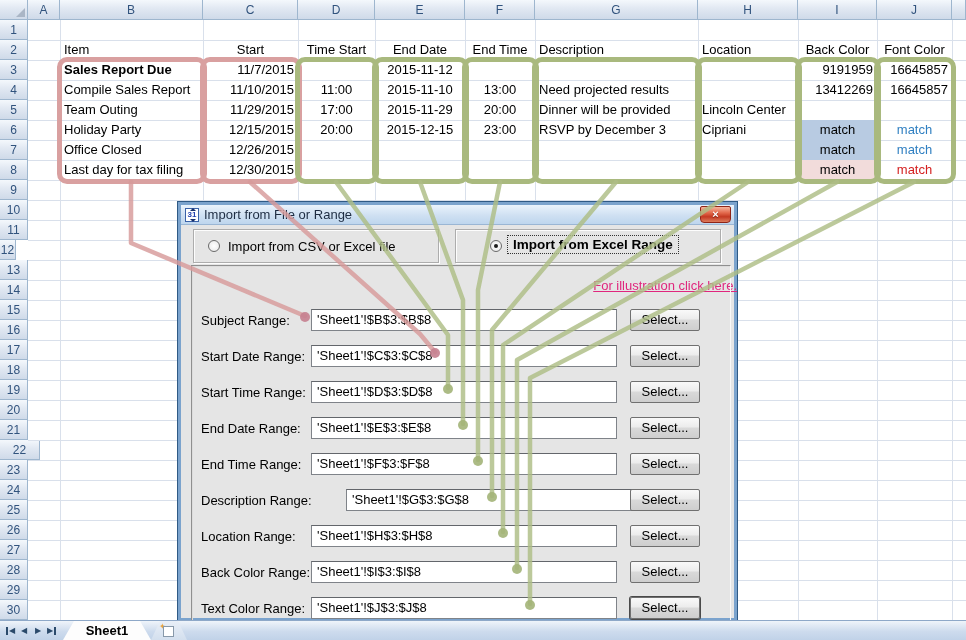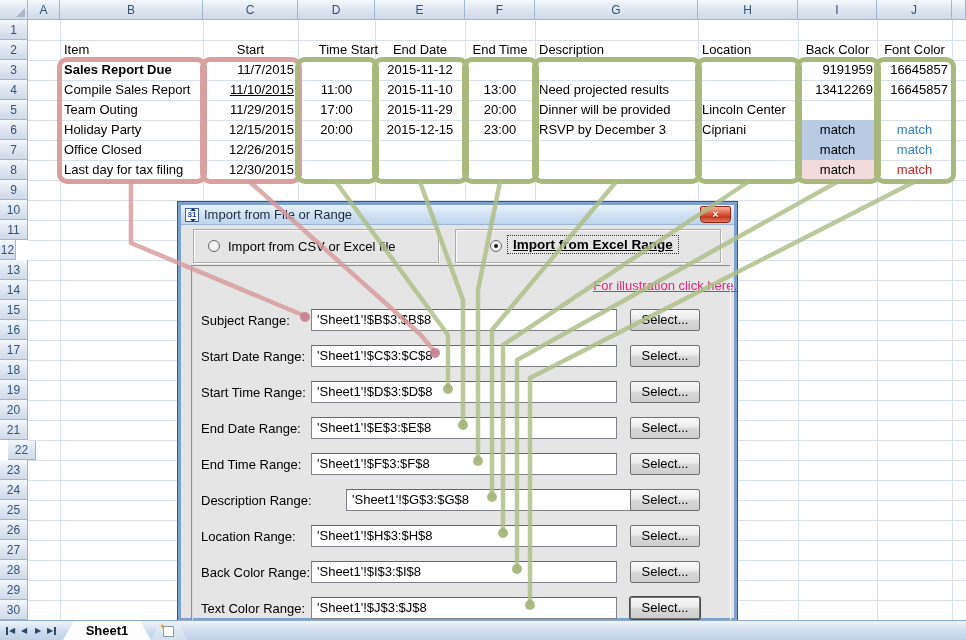--- a/index.html
+++ b/index.html
@@ -39,21 +39,21 @@
     background:linear-gradient(#f6b49c,#e2674a 40%,#c43a22 65%,#dd7b5c);
     border:1px solid #8f2417; border-radius:2px 2px 4px 4px; color:#fff; font-weight:bold;
     font-size:11px; line-height:15px; text-align:center; text-shadow:0 1px 1px #7c1d10; cursor:pointer; }
   .etched { position:absolute; border:1px solid #adadad;
     box-shadow:1px 1px 0 #fdfdfd, inset 1px 1px 0 #fdfdfd; }
   .radio { position:absolute; width:12px; height:12px; border-radius:50%;
     border:1px solid #6a6a6a; background:radial-gradient(#fff,#e6e6e6); }
   .radio.sel::after { content:""; position:absolute; left:3px; top:3px; width:4px; height:4px;
     border-radius:50%; background:#1c1c1c; }
   .radiolabel { position:absolute; color:#000; white-space:nowrap; }
-  .radiolabel.focus { font-weight:bold; font-size:13.5px; outline:1px dotted #333; padding:1px 5px;text-decoration:underline; }
+  .radiolabel.focus { font-weight:bold; font-size:13.5px; outline:1px dotted #333; padding:1px 5px; }
   #link { position:absolute; left:330px; top:73px; width:226px; text-align:right;
     text-decoration:underline; cursor:pointer; }
   #fieldsframe { position:absolute; left:10px; top:60px; width:540px; height:356px;
     border:1px solid; border-color:#8f8f8f #f8f8f8 #f8f8f8 #8f8f8f;
     box-shadow:inset 1px 1px 0 #dcdcdc; }
   .flabel { position:absolute; left:20px; width:112px; white-space:nowrap; color:#000; }
   .ffield { position:absolute; left:130px; width:306px; height:22px; background:#fff;
     border:1px solid #7f8389; border-top-color:#63666b; padding:2px 0 0 5px; white-space:nowrap; }
   .fbtn { position:absolute; left:449px; width:70px; height:22px; text-align:center; padding-top:2px;
     background:linear-gradient(#f9f9f9,#ececec 45%,#d9d9d9 50%,#cecece);
@@ -113,21 +113,21 @@
       <div class="rowhdr" style="left: 0px; top: 240px; width: 16px; height: 20px;">12</div>
       <div class="rowhdr" style="left: 0px; top: 260px; width: 28px; height: 20px;">13</div>
       <div class="rowhdr" style="left: 0px; top: 280px; width: 28px; height: 20px;">14</div>
       <div class="rowhdr" style="left: 0px; top: 300px; width: 28px; height: 20px;">15</div>
       <div class="rowhdr" style="left: 0px; top: 320px; width: 28px; height: 20px;">16</div>
       <div class="rowhdr" style="left: 0px; top: 340px; width: 28px; height: 20px;">17</div>
       <div class="rowhdr" style="left: 0px; top: 360px; width: 28px; height: 20px;">18</div>
       <div class="rowhdr" style="left: 0px; top: 380px; width: 28px; height: 20px;">19</div>
       <div class="rowhdr" style="left: 0px; top: 400px; width: 28px; height: 20px;">20</div>
       <div class="rowhdr" style="left: 0px; top: 420px; width: 28px; height: 20px;">21</div>
-      <div class="rowhdr" style="left: 8px; top: 440px; width: 28px; height: 20px;">22</div>
+      <div class="rowhdr" style="left: 0px; top: 440px; width: 40px; height: 20px;">22</div>
       <div class="rowhdr" style="left: 0px; top: 460px; width: 28px; height: 20px;">23</div>
       <div class="rowhdr" style="left: 0px; top: 480px; width: 28px; height: 20px;">24</div>
       <div class="rowhdr" style="left: 0px; top: 500px; width: 28px; height: 20px;">25</div>
       <div class="rowhdr" style="left: 0px; top: 520px; width: 28px; height: 20px;">26</div>
       <div class="rowhdr" style="left: 0px; top: 540px; width: 28px; height: 20px;">27</div>
       <div class="rowhdr" style="left: 0px; top: 560px; width: 28px; height: 20px;">28</div>
       <div class="rowhdr" style="left: 0px; top: 580px; width: 28px; height: 20px;">29</div>
       <div class="rowhdr" style="left: 0px; top: 600px; width: 28px; height: 20px;">30</div>
       <div class="gl-v" style="left: 60px;"></div>
       <div class="gl-v" style="left: 203px;"></div>
@@ -163,34 +163,34 @@
       <div class="gl-h" style="top: 460px;"></div>
       <div class="gl-h" style="top: 480px;"></div>
       <div class="gl-h" style="top: 500px;"></div>
       <div class="gl-h" style="top: 520px;"></div>
       <div class="gl-h" style="top: 540px;"></div>
       <div class="gl-h" style="top: 560px;"></div>
       <div class="gl-h" style="top: 580px;"></div>
       <div class="gl-h" style="top: 600px;"></div>
       <div class="cell" style="left: 60px; top: 40px; width: 143px; text-align: left;">Item</div>
       <div class="cell" style="left: 203px; top: 40px; width: 95px; text-align: center;">Start</div>
-      <div class="cell" style="left: 310px; top: 40px; width: 77px; text-align: center;">Time Start</div>
+      <div class="cell" style="left: 298px; top: 40px; width: 77px; text-align: center;">Time Start</div>
       <div class="cell" style="left: 375px; top: 40px; width: 90px; text-align: center;">End Date</div>
       <div class="cell" style="left: 465px; top: 40px; width: 70px; text-align: center;">End Time</div>
       <div class="cell" style="left: 535px; top: 40px; width: 163px; text-align: left;">Description</div>
       <div class="cell" style="left: 698px; top: 40px; width: 100px; text-align: left;">Location</div>
       <div class="cell" style="left: 798px; top: 40px; width: 79px; text-align: center;">Back Color</div>
       <div class="cell" style="left: 877px; top: 40px; width: 75px; text-align: center;">Font Color</div>
       <div class="cell" style="left: 60px; top: 60px; width: 143px; text-align: left; font-weight: bold;">Sales Report Due</div>
       <div class="cell" style="left: 203px; top: 60px; width: 95px; text-align: right;">11/7/2015</div>
       <div class="cell" style="left: 375px; top: 60px; width: 90px; text-align: center;">2015-11-12</div>
       <div class="cell" style="left: 798px; top: 60px; width: 79px; text-align: right;">9191959</div>
       <div class="cell" style="left: 877px; top: 60px; width: 75px; text-align: right;">16645857</div>
       <div class="cell" style="left: 60px; top: 80px; width: 143px; text-align: left;">Compile Sales Report</div>
-      <div class="cell" style="left: 203px; top: 80px; width: 95px; text-align: right; text-decoration: underline;">11/10/2015</div>
+      <div class="cell" style="left: 203px; top: 80px; width: 95px; text-align: right;">11/10/2015</div>
       <div class="cell" style="left: 298px; top: 80px; width: 77px; text-align: center;">11:00</div>
       <div class="cell" style="left: 375px; top: 80px; width: 90px; text-align: center;">2015-11-10</div>
       <div class="cell" style="left: 465px; top: 80px; width: 70px; text-align: center;">13:00</div>
       <div class="cell" style="left: 535px; top: 80px; width: 163px; text-align: left;">Need projected results</div>
       <div class="cell" style="left: 798px; top: 80px; width: 79px; text-align: right;">13412269</div>
       <div class="cell" style="left: 877px; top: 80px; width: 75px; text-align: right;">16645857</div>
       <div class="cell" style="left: 60px; top: 100px; width: 143px; text-align: left;">Team Outing</div>
       <div class="cell" style="left: 203px; top: 100px; width: 95px; text-align: right;">11/29/2015</div>
       <div class="cell" style="left: 298px; top: 100px; width: 77px; text-align: center;">17:00</div>
       <div class="cell" style="left: 375px; top: 100px; width: 90px; text-align: center;">2015-11-29</div>

